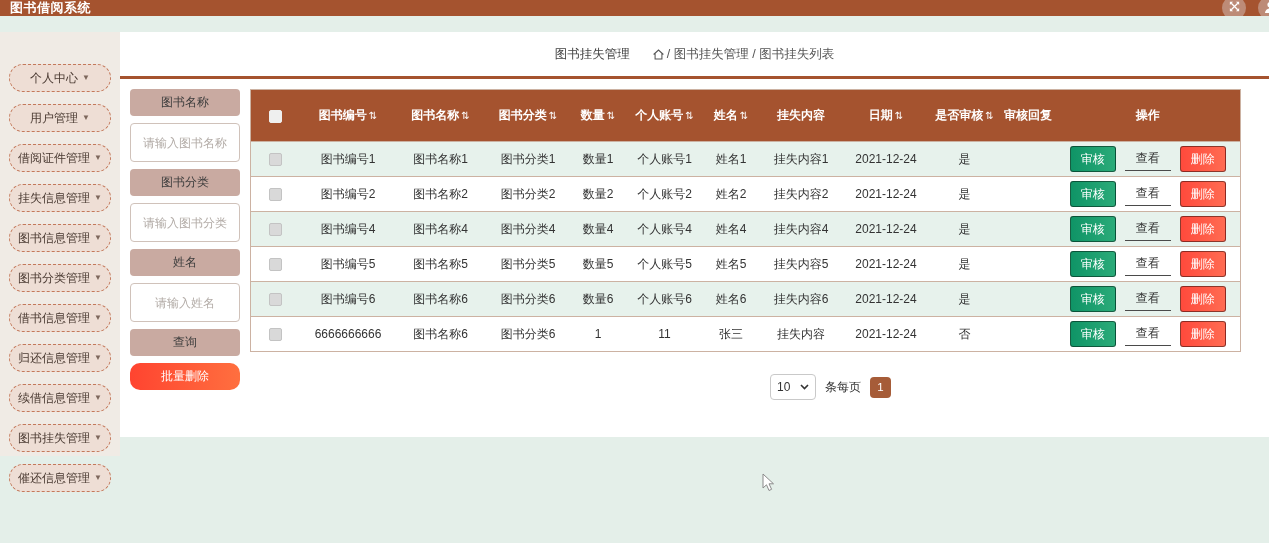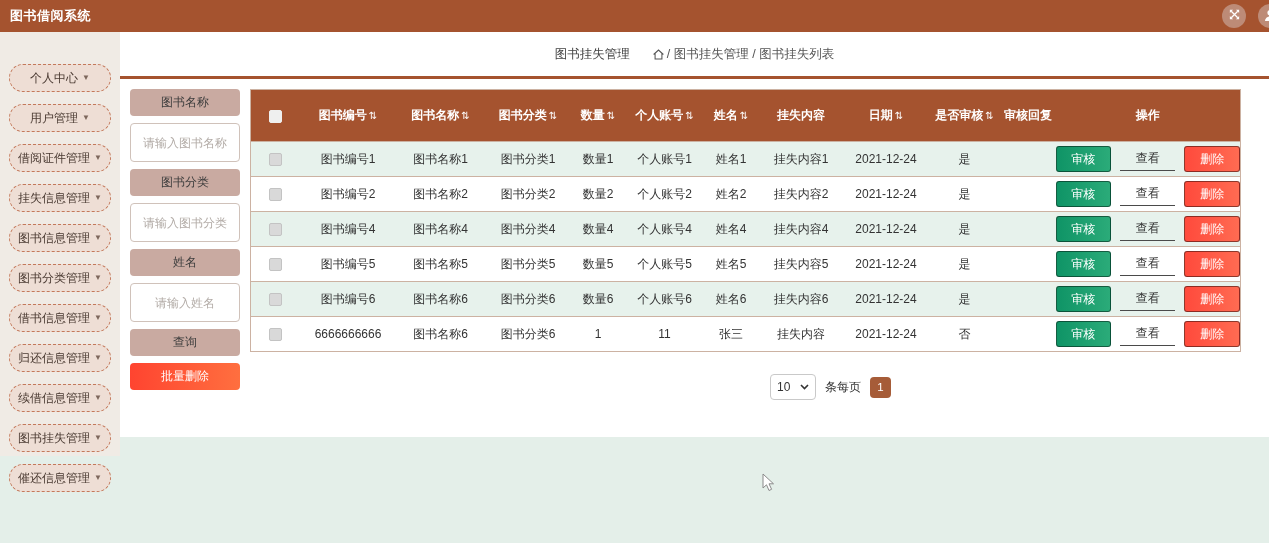--- a/index.html
+++ b/index.html
@@ -5,21 +5,21 @@
   * { margin:0; padding:0; box-sizing:border-box; }
   html,body { width:1269px; height:543px; }
   body {
     position:relative; overflow:hidden;
     background:#e4efe9;
     font-family:"Liberation Sans","DejaVu Sans",sans-serif;
     font-size:12px; color:#333;
   }
   
   .topbar {
-    position:absolute; top:0; left:0; width:100%; height:32px;
+    position:absolute; top:0; left:0; width:100%; height:16px;
     background:#a5532f; display:flex; align-items:center;
     justify-content:space-between; padding-left:10px; overflow:hidden;
   }
   .app-title { color:#fff; font-weight:bold; font-size:13px; letter-spacing:.5px; }
   .topbar-icons { display:flex; gap:12px; margin-right:-13px; }
   .circle-btn {
     width:24px; height:24px; border-radius:50%; background:#bd8b77;
     display:flex; align-items:center; justify-content:center; cursor:pointer; flex:none;
   }
   
@@ -48,35 +48,35 @@
     height:27px; line-height:27px; background:#c9aaa1; border:none; border-radius:4px;
     text-align:center; color:#3c3c3c; font-size:12px; width:100%;
   }
   .f-btn { cursor:pointer; }
   .f-input {
     height:39px; width:100%; border:1px solid #d0c2ba; border-radius:4px;
     text-align:center; font-size:12px; color:#666; background:#fff; outline:none;
   }
   .f-input::placeholder { color:#b2aba6; }
   .batch-btn {
-    height:27px; width:100%; border:none; border-radius:4px; cursor:pointer;
+    height:27px; width:100%; border:none; border-radius:10px; cursor:pointer;
     background:linear-gradient(90deg,#ff4430,#ff6f3f); color:#fff; font-size:12px;
   }
   
   .table-area { flex:1; margin-left:10px; }
   table { width:100%; border-collapse:collapse; table-layout:fixed; border:1px solid #ccb2a2; }
   thead th { background:#a5532f; color:#fff; height:52px; font-size:12px; font-weight:bold; text-align:center; }
   tbody tr { border-top:1px solid #ccb2a2; }
   tbody tr:nth-of-type(odd) { background:#e7f2ec; }
   tbody td { height:35px; text-align:center; font-size:12px; color:#333; overflow:hidden; white-space:nowrap; }
   .sort-icon { font-size:10px; margin-left:2px; font-weight:normal; }
   .cb { width:13px; height:13px; background:#d9d9d9; border:1px solid #c3c3c3; border-radius:2px; display:inline-block; vertical-align:middle; cursor:pointer; }
   .head-cb { background:#efefef; border-color:#efefef; }
   .ops-wrap { display:flex; justify-content:center; align-items:center; gap:9px; }
-  .btn { height:26px; width:56px; font-size:12px; border-radius:3px; cursor:pointer; color:#fff; }
+  .btn { height:26px; width:46px; font-size:12px; border-radius:3px; cursor:pointer; color:#fff; }
   .btn-review { background:linear-gradient(90deg,#0f9466,#2bab79); border:1px solid rgba(0,0,0,.45); }
   .btn-view { background:transparent; border:none; border-bottom:1px solid #4a4a4a; border-radius:0; color:#333; height:24px; }
   .btn-delete { background:linear-gradient(90deg,#ff4a3c,#ff6b52); border:1px solid rgba(0,0,0,.45); }
   
   .pagination { margin-top:22px; display:flex; align-items:center; justify-content:center; gap:9px; transform:translateX(85px); }
   .page-size {
     width:46px; height:26px; border:1px solid #c9c9c9; border-radius:4px; background:#fff;
     display:flex; align-items:center; justify-content:space-between; padding:0 6px; color:#333; cursor:pointer;
   }
   .per-page { color:#333; }

